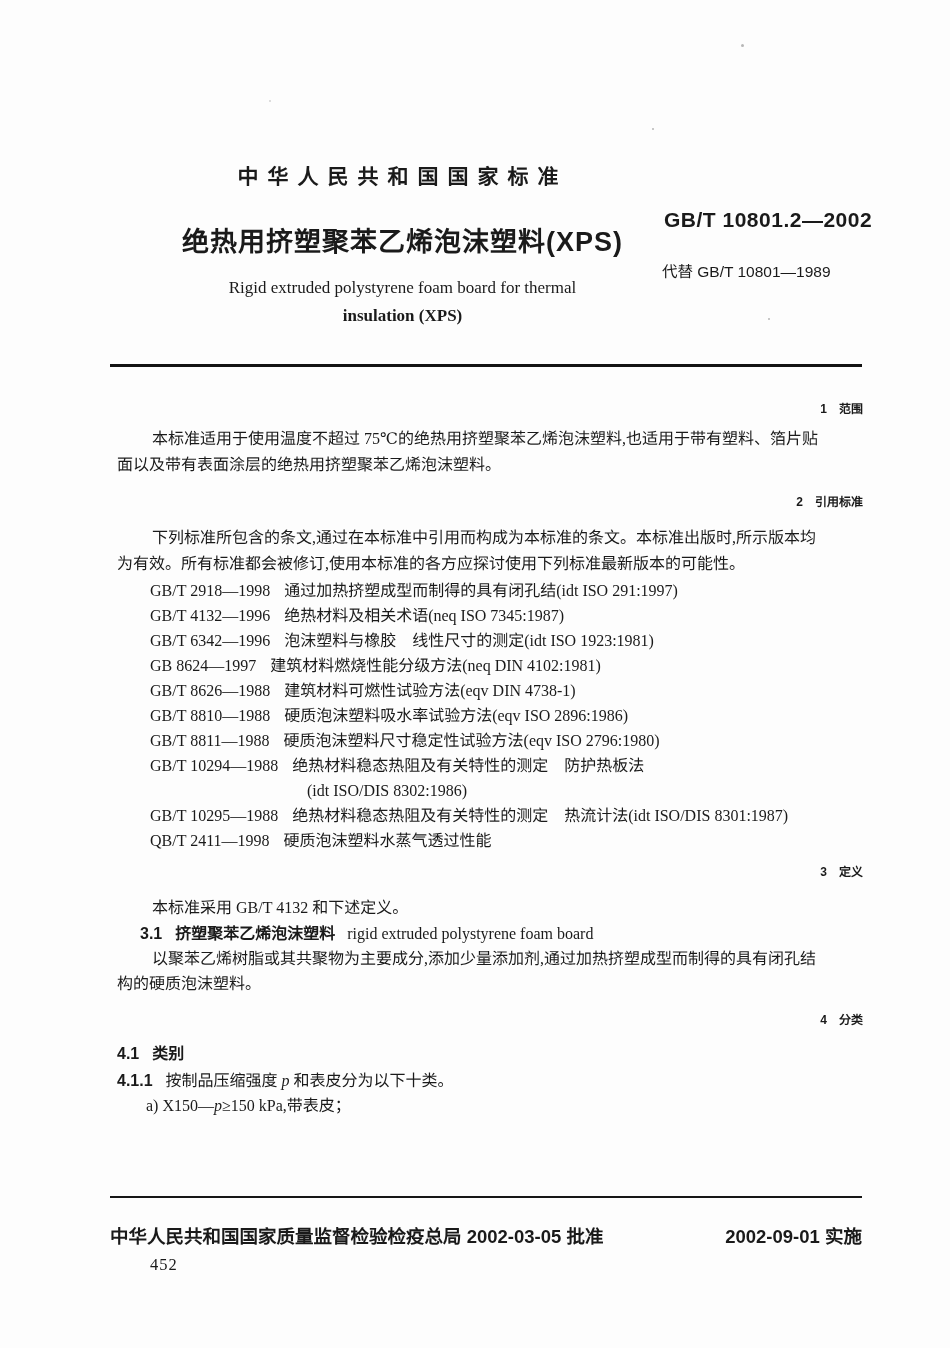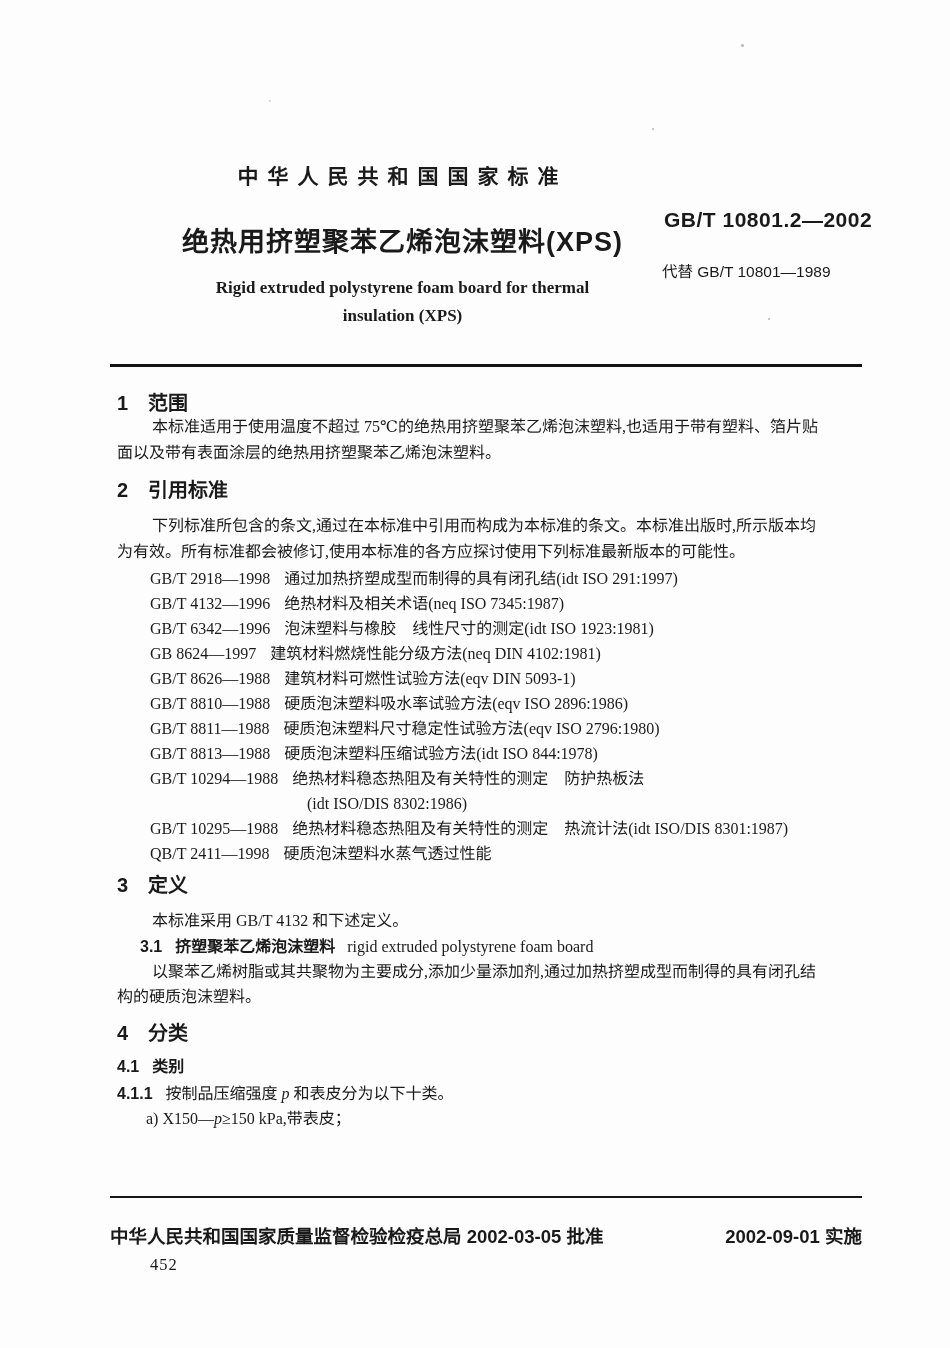--- a/index.html
+++ b/index.html
@@ -29,21 +29,21 @@
   .hdr-title-cn{
     position:absolute;left:95px;top:220px;width:615px;
     text-align:center;
     font-family:var(--sans);font-weight:bold;
     font-size:27px;letter-spacing:1px;
     white-space:pre;
   }
   .hdr-title-en1{
     position:absolute;left:110px;top:278px;width:585px;
     text-align:center;
-    font-family:var(--serif);font-weight:bold;font-size:17px;
+    font-family:var(--serif);font-weight:normal;font-size:17px;
     white-space:pre;
   }
   .hdr-title-en2{
     position:absolute;left:110px;top:306px;width:585px;
     text-align:center;
     font-family:var(--serif);font-weight:bold;font-size:17px;
     white-space:pre;
   }
   .hdr-code{
     position:absolute;left:664px;top:208px;
@@ -60,22 +60,22 @@
     position:absolute;left:110px;top:364px;width:752px;height:3px;
     background:#131313;
   }
   
   .body-flow{
     position:absolute;left:117px;top:392px;width:752px;
     font-size:16px;line-height:25.5px;
   }
   .sec-h{
     font-family:var(--sans);font-weight:bold;
-    font-size:20px;line-height:22px;
-    margin:0;white-space:pre;
+    font-size:12px;line-height:22px;
+    margin:6px;white-space:pre;text-align:right;
   }
   .sec-h.s2{margin-top:14px;}
   .sec-h.s3{margin-top:8px;}
   .sec-h.s4{margin-top:12px;}
   .para{
     margin:0;white-space:pre;
     text-indent:35px;
   }
   .para.first{margin-top:20px;}
   .para.after-h{margin-top:12px;}
@@ -144,27 +144,26 @@
     <div class="std-list">
 
         <div class="std-item"><span class="std-code">GB/T 2918—1998</span><span class="std-gap"></span><span class="std-title">通过加热挤塑成型而制得的具有闭孔结(idt ISO 291:1997)</span></div>
 
         <div class="std-item"><span class="std-code">GB/T 4132—1996</span><span class="std-gap"></span><span class="std-title">绝热材料及相关术语(neq ISO 7345:1987)</span></div>
 
         <div class="std-item"><span class="std-code">GB/T 6342—1996</span><span class="std-gap"></span><span class="std-title">泡沫塑料与橡胶　线性尺寸的测定(idt ISO 1923:1981)</span></div>
 
         <div class="std-item"><span class="std-code">GB 8624—1997</span><span class="std-gap"></span><span class="std-title">建筑材料燃烧性能分级方法(neq DIN 4102:1981)</span></div>
 
-        <div class="std-item"><span class="std-code">GB/T 8626—1988</span><span class="std-gap"></span><span class="std-title">建筑材料可燃性试验方法(eqv DIN 5093-1)</span></div>
+        <div class="std-item"><span class="std-code">GB/T 8626—1988</span><span class="std-gap"></span><span class="std-title">建筑材料可燃性试验方法(eqv DIN 4738-1)</span></div>
 
         <div class="std-item"><span class="std-code">GB/T 8810—1988</span><span class="std-gap"></span><span class="std-title">硬质泡沫塑料吸水率试验方法(eqv ISO 2896:1986)</span></div>
 
         <div class="std-item"><span class="std-code">GB/T 8811—1988</span><span class="std-gap"></span><span class="std-title">硬质泡沫塑料尺寸稳定性试验方法(eqv ISO 2796:1980)</span></div>
 
-        <div class="std-item"><span class="std-code">GB/T 8813—1988</span><span class="std-gap"></span><span class="std-title">硬质泡沫塑料压缩试验方法(idt ISO 844:1978)</span></div>
 
         <div class="std-item"><span class="std-code">GB/T 10294—1988</span><span class="std-gap"></span><span class="std-title">绝热材料稳态热阻及有关特性的测定　防护热板法</span><div class="std-cont">(idt ISO/DIS 8302:1986)</div></div>
 
         <div class="std-item"><span class="std-code">GB/T 10295—1988</span><span class="std-gap"></span><span class="std-title">绝热材料稳态热阻及有关特性的测定　热流计法(idt ISO/DIS 8301:1987)</span></div>
 
         <div class="std-item"><span class="std-code">QB/T 2411—1998</span><span class="std-gap"></span><span class="std-title">硬质泡沫塑料水蒸气透过性能</span></div>
       </div>
 
     <h2 class="sec-h s3">3　定义</h2>
     <p class="para after-h">本标准采用 GB/T 4132 和下述定义。</p>

